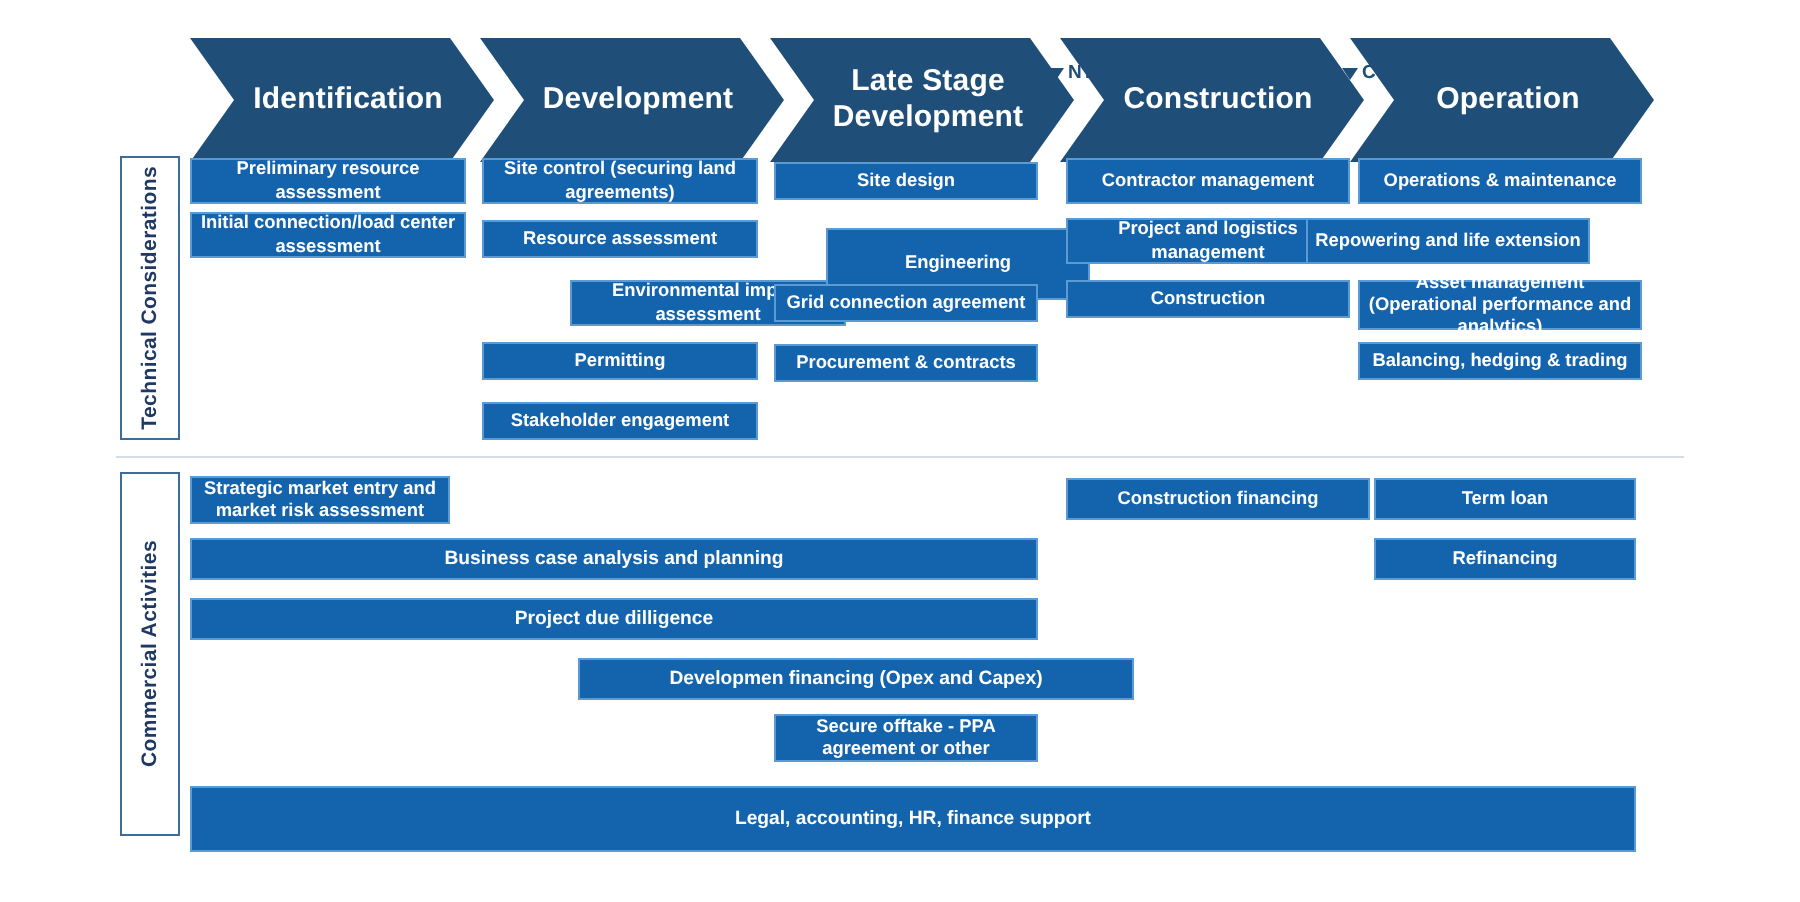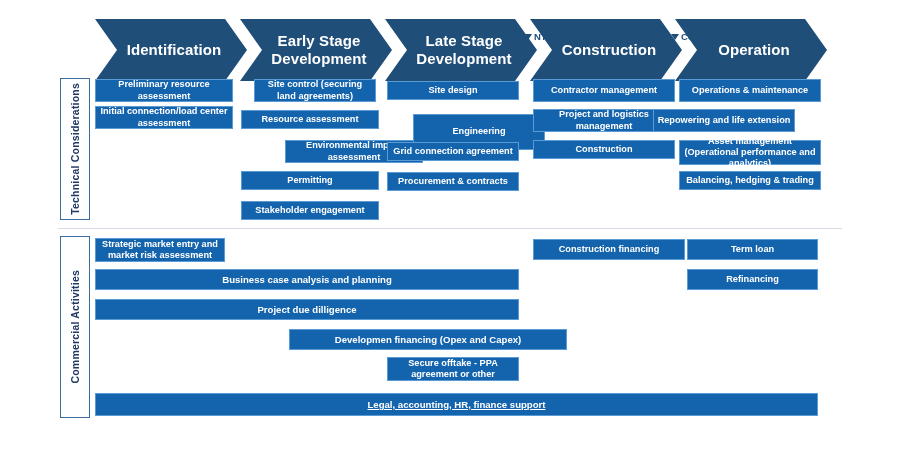--- a/index.html
+++ b/index.html
@@ -128,21 +128,20 @@
     </div>
 
   <div id="arrows">
       <div class="arrow" style="left: 95px; width: 152px;">
         <div>
           <span class="arrow-label">Identification</span>
         </div>
       </div>
       <div class="arrow" style="left: 240px; width: 152px;">
         <div>
-          <span class="arrow-label">Early Stage</span>
           <span class="arrow-label">Development</span>
         </div>
       </div>
       <div class="arrow" style="left: 385px; width: 152px;">
         <div>
           <span class="arrow-label">Late Stage</span>
           <span class="arrow-label">Development</span>
         </div>
       </div>
       <div class="arrow" style="left: 530px; width: 152px;">
@@ -164,21 +163,21 @@
       <div class="section-frame" style="top: 236px; height: 182px;">
         <span>Commercial Activities</span>
       </div>
     </div>
 
   <div class="divider" style="top:228px;"></div>
 
   <div id="technical">
       <div class="box" style="left: 95px; top: 79px; width: 138px; height: 23px;">Preliminary resource assessment</div>
       <div class="box" style="left: 95px; top: 106px; width: 138px; height: 23px;">Initial connection/load center assessment</div>
-      <div class="box" style="left: 254px; top: 79px; width: 122px; height: 23px; text-align: center;">Site control (securing land agreements)</div>
+      <div class="box" style="left: 241px; top: 79px; width: 138px; height: 23px; text-align: center;">Site control (securing land agreements)</div>
       <div class="box" style="left: 241px; top: 110px; width: 138px; height: 19px;">Resource assessment</div>
       <div class="box" style="left: 241px; top: 140px; width: 138px; height: 23px; margin-left: 44px;">Environmental impact assessment</div>
       <div class="box" style="left: 241px; top: 171px; width: 138px; height: 19px;">Permitting</div>
       <div class="box" style="left: 241px; top: 201px; width: 138px; height: 19px;">Stakeholder engagement</div>
       <div class="box" style="left: 387px; top: 81px; width: 132px; height: 19px;">Site design</div>
       <div class="box" style="left: 387px; top: 114px; width: 132px; height: 36px; margin-left: 26px;">Engineering</div>
       <div class="box" style="left: 387px; top: 142px; width: 132px; height: 19px;">Grid connection agreement</div>
       <div class="box" style="left: 387px; top: 172px; width: 132px; height: 19px;">Procurement &amp; contracts</div>
       <div class="box" style="left: 533px; top: 79px; width: 142px; height: 23px;">Contractor management</div>
       <div class="box" style="left: 533px; top: 109px; width: 142px; height: 23px;">Project and logistics management</div>
@@ -191,16 +190,16 @@
 
   <div id="commercial">
       <div class="box" style="left: 95px; top: 238px; width: 130px; height: 24px;">Strategic market entry and market risk assessment</div>
       <div class="box wide" style="left: 95px; top: 269px; width: 424px; height: 21px;">Business case analysis and planning</div>
       <div class="box wide" style="left: 95px; top: 299px; width: 424px; height: 21px;">Project due dilligence</div>
       <div class="box wide" style="left: 241px; top: 329px; width: 278px; height: 21px; margin-left: 48px;">Developmen financing (Opex and Capex)</div>
       <div class="box" style="left: 387px; top: 357px; width: 132px; height: 24px;">Secure offtake - PPA agreement or other</div>
       <div class="box" style="left: 533px; top: 239px; width: 152px; height: 21px;">Construction financing</div>
       <div class="box" style="left: 687px; top: 239px; width: 131px; height: 21px;">Term loan</div>
       <div class="box" style="left: 687px; top: 269px; width: 131px; height: 21px;">Refinancing</div>
-      <div class="box wide" style="left: 95px; top: 393px; width: 723px; height: 23px; text-decoration: underline;">Legal, accounting, HR, finance support</div>
+      <div class="box wide" style="left: 95px; top: 393px; width: 723px; height: 33px;">Legal, accounting, HR, finance support</div>
     </div>
 
 </div>
 
 </body></html>

